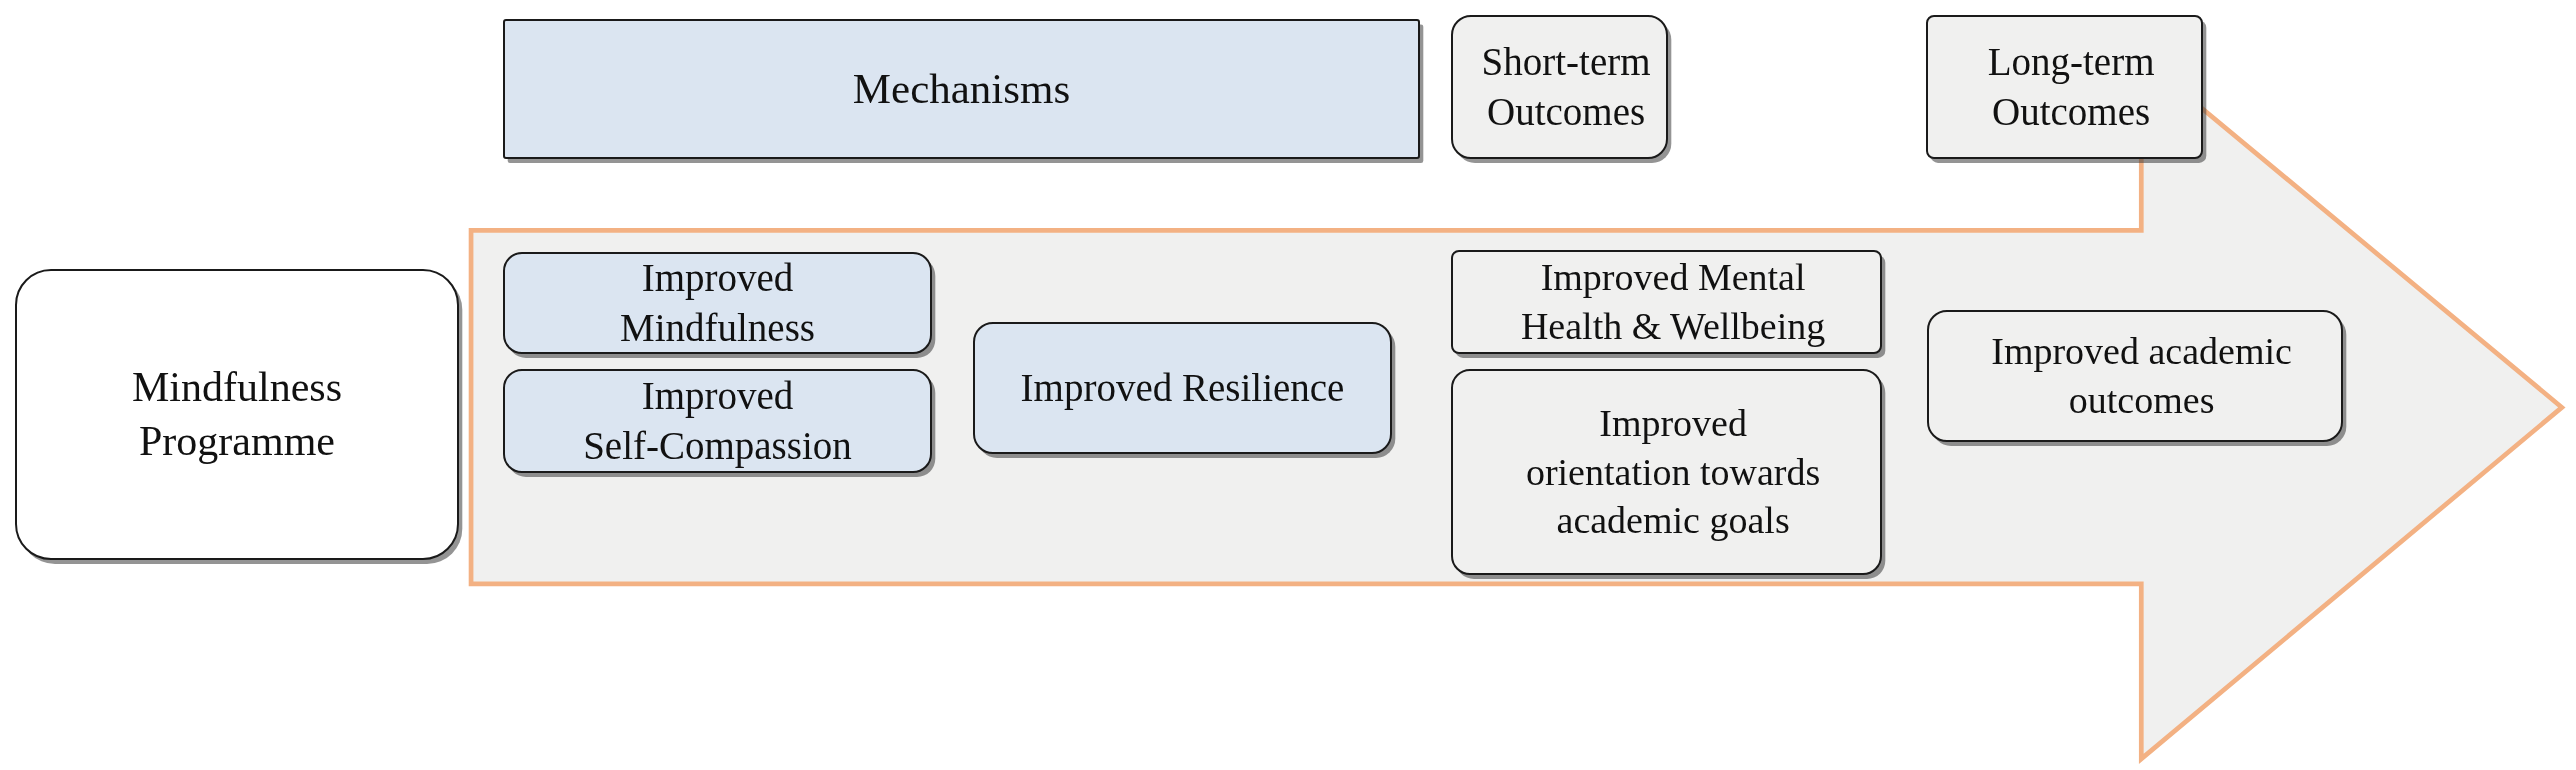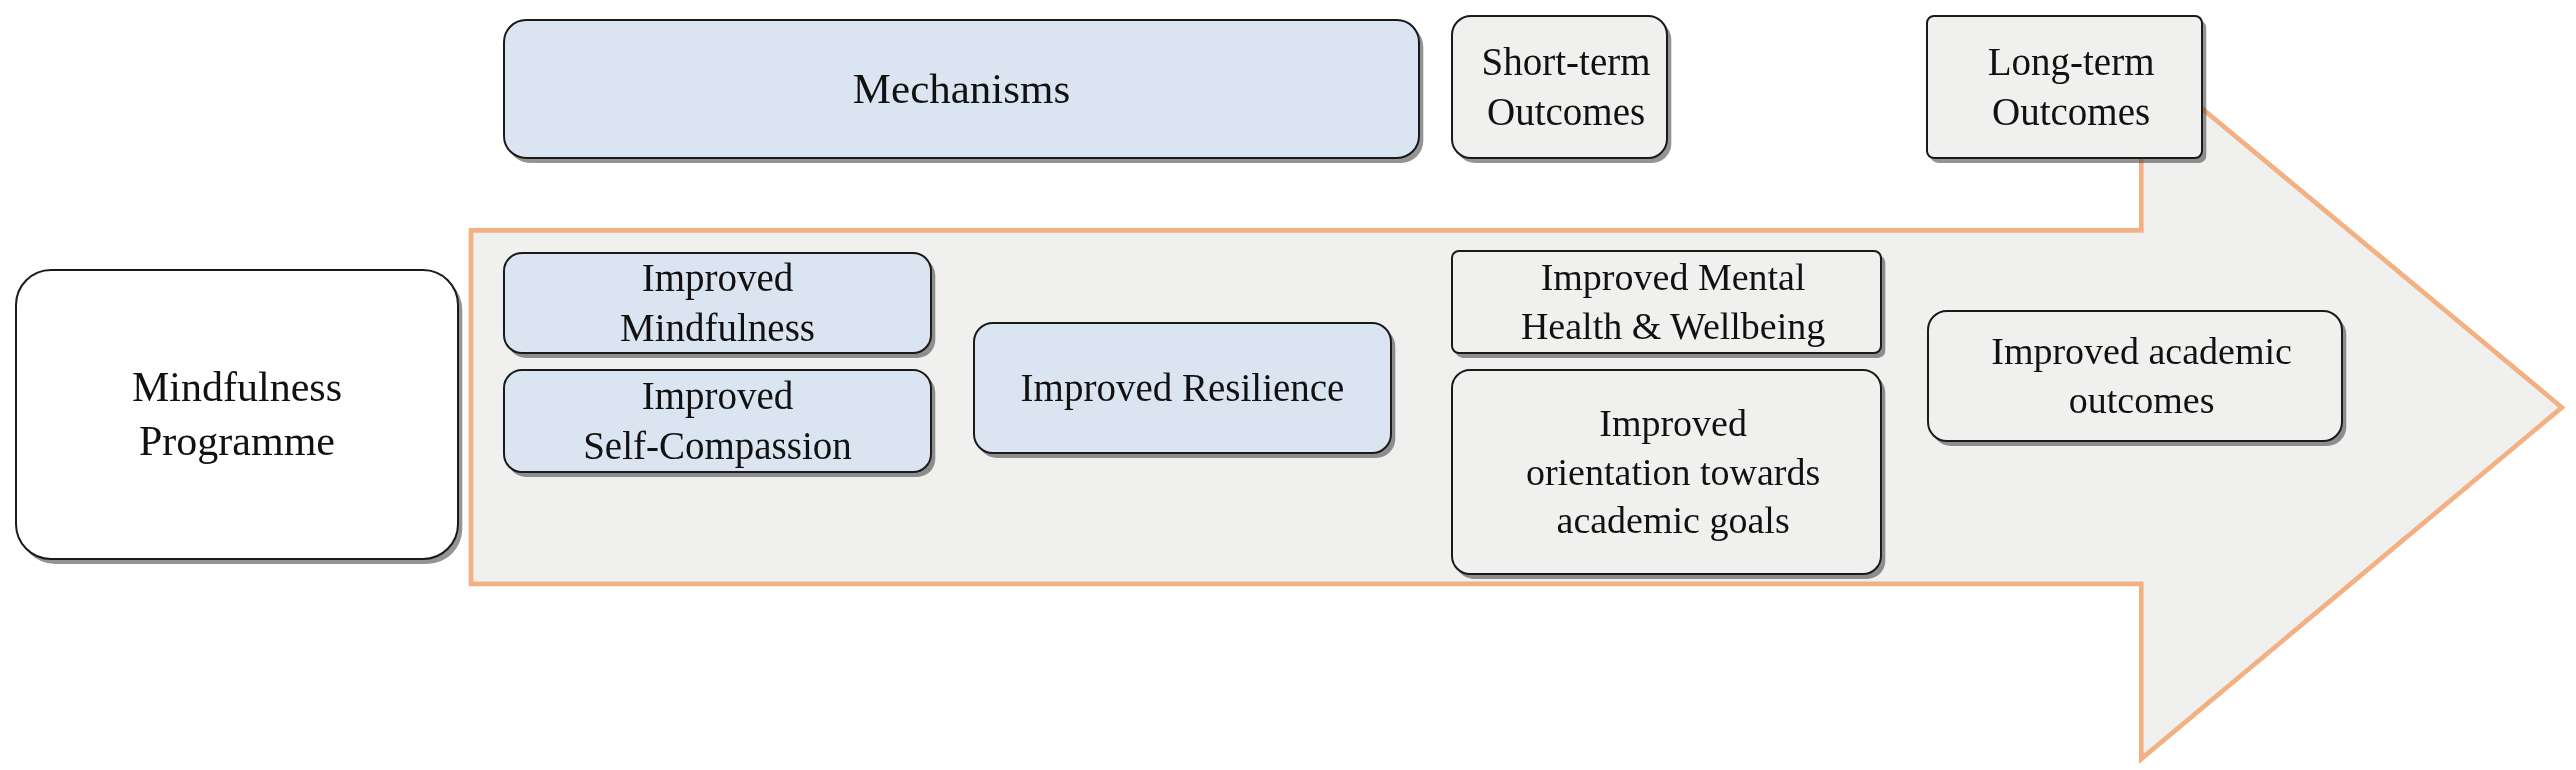--- a/index.html
+++ b/index.html
@@ -49,21 +49,21 @@
     display: block;
     width: 100%;
     white-space: pre-line;
   }
 
   .fill-blue  { background: #dbe5f1; }
   .fill-gray  { background: #f0f0ef; padding-left: 24px; }
   .fill-white { background: #ffffff; }
 
   
-  #node-mechanisms        { left: 503px;  top: 19px;  width: 917px; height: 140px; font-size: 43px; border-radius: 23px; }
+  #node-mechanisms        { left: 503px;  top: 19px;  width: 917px; height: 140px; font-size: 43px; border-radius: 3px; }
   #node-short-term-header { left: 1451px; top: 15px;  width: 217px;  height: 144px; font-size: 39px; border-radius: 20px; }
   #node-long-term-header  { left: 1926px; top: 15px;  width: 277px;  height: 144px; font-size: 39px; border-radius: 8px; }
 
   
   #node-programme { left: 15px; top: 269px; width: 444px; height: 291px; font-size: 42px; border-radius: 36px; }
 
   
   #node-mindfulness     { left: 503px;  top: 252px; width: 429px; height: 102px; font-size: 39px; border-radius: 19px; }
   #node-selfcompassion  { left: 503px;  top: 369px; width: 429px; height: 104px; font-size: 39px; border-radius: 19px; }
   #node-resilience      { left: 973px; top: 322px; width: 419px; height: 132px; font-size: 39px; border-radius: 20px; }

